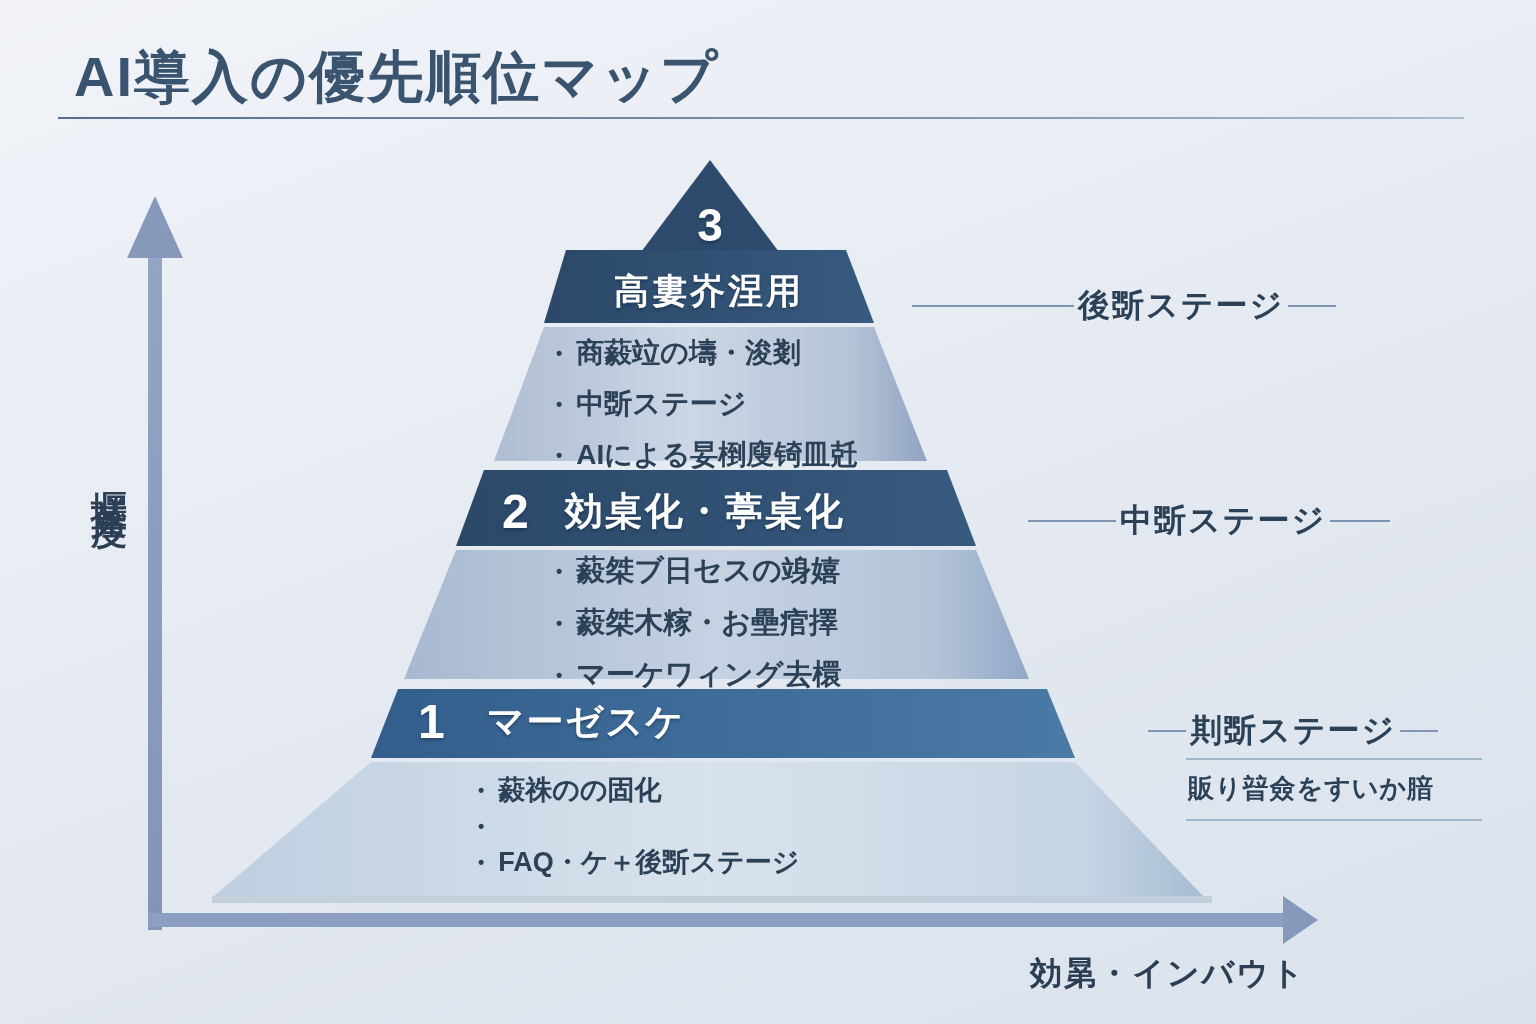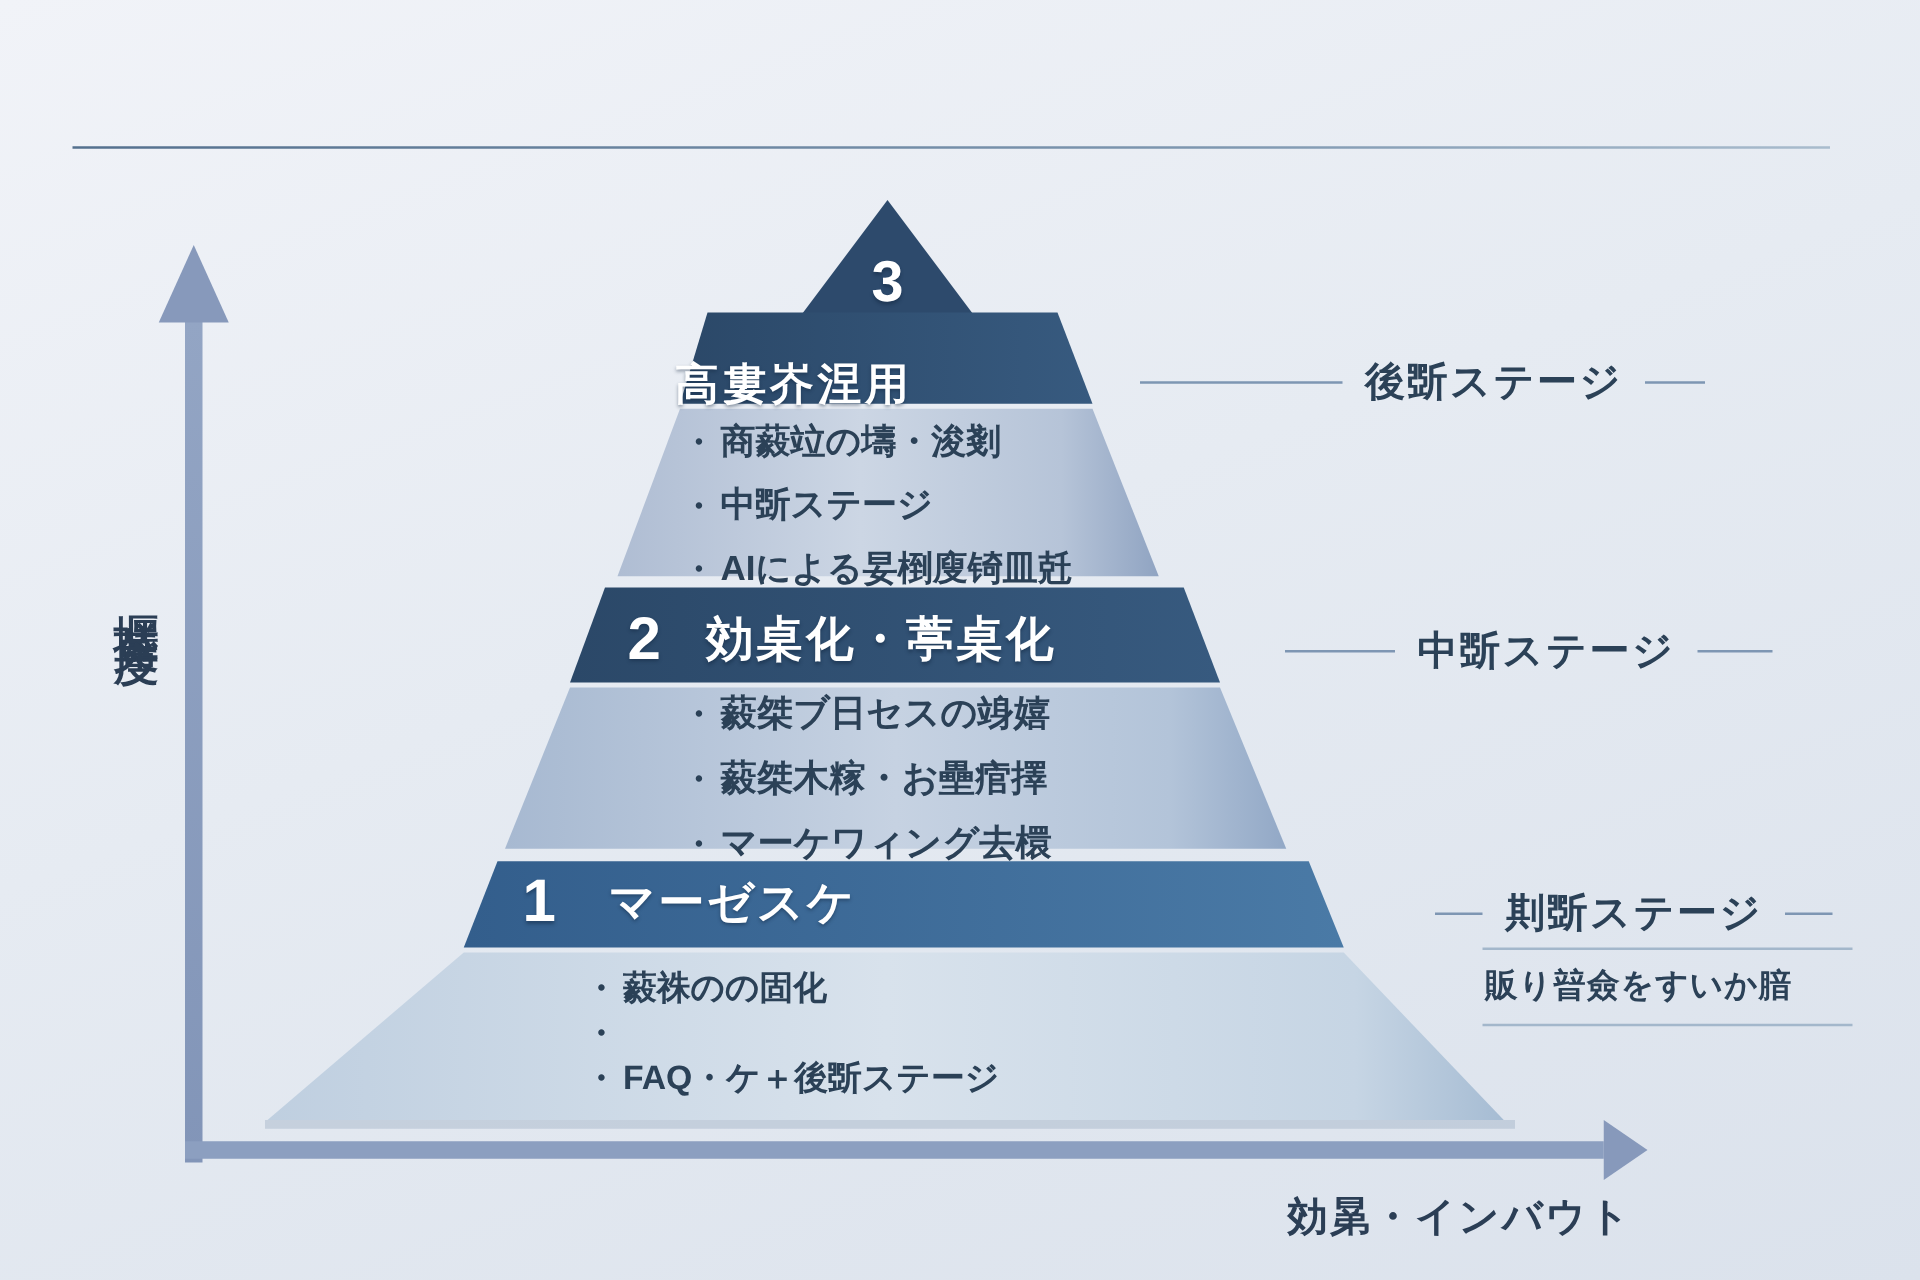--- a/index.html
+++ b/index.html
@@ -12,39 +12,39 @@
   .abs{position:absolute;}
   
   .title{left:74px;top:40px;font-size:56px;font-weight:700;color:#3a546f;letter-spacing:2px;}
   .trule{left:58px;top:117px;width:1406px;height:2px;
     background:linear-gradient(90deg,#54708e 0%,#7e97b0 65%,#a9bccd 100%);}
   
   svg.pyr{left:0;top:0;}
   
   .band-text{color:#ffffff;font-weight:700;text-shadow:0 2px 3px rgba(15,35,60,.45);}
   .apexnum{left:678px;top:198px;width:64px;text-align:center;font-size:46px;}
-  .h3{left:540px;top:268px;width:338px;text-align:left;font-size:35px;letter-spacing:3px;margin-top:16px;}
+  .h3{left:540px;top:268px;width:338px;text-align:center;font-size:35px;letter-spacing:3px;}
   .lvlrow{display:flex;align-items:center;}
   .row2{left:502px;top:484px;gap:36px;}
   .row1{left:418px;top:694px;gap:42px;}
   .lvlnum{font-size:48px;}
   .row2 .htxt{font-size:38px;letter-spacing:2px;}
   .row1 .htxt{font-size:37px;letter-spacing:2px;}
   
   ul.bullets{list-style:none;margin:0;padding:0;color:#2b4157;font-weight:700;}
   ul.bullets li{display:flex;align-items:center;}
   .dot{margin-right:14px;font-size:18px;line-height:1;}
   .b3{left:556px;top:334px;}
   .b3 li{font-size:28px;margin-bottom:13px;}
   .b2{left:556px;top:551px;}
   .b2 li{font-size:29px;margin-bottom:12px;}
   .b1{left:478px;top:772px;}
   .b1 li{font-size:27px;margin-bottom:9px;}
   
-  .stage{display:flex;align-items:center;gap:18px;color:#2b4157;font-weight:700;font-size:32px;letter-spacing:2px;}
+  .stage{display:flex;align-items:center;gap:4px;color:#2b4157;font-weight:700;font-size:32px;letter-spacing:2px;}
   .stage .ln{height:2px;background:#7e96b3;}
   .st1{left:912px;top:284px;}
   .st1 .l{width:162px;} .st1 .r{width:48px;}
   .st2{left:1028px;top:499px;text-align:center;}
   .st2 .l{width:88px;} .st2 .r{width:60px;}
   .st3{left:1148px;top:709px;}
   .st3 .l{width:38px;} .st3 .r{width:38px;}
   
   .note{left:1186px;top:758px;width:296px;color:#2b4157;}
   .note .rule{height:2px;background:#a3b7cb;}
@@ -109,20 +109,21 @@
 
     <polygon points="484,470 947,470 976,546 456,546" fill="url(#gNavy)"></polygon>
 
     <polygon points="456,550 976,550 1029,679 404,679" fill="url(#gBody2)"></polygon>
 
     <polygon points="398,689 1047,689 1075,758 371,758" fill="url(#gSteel)"></polygon>
 
     <polygon points="371,762 1075,762 1203,896 214,896" fill="url(#gBody1)"></polygon>
   </svg>
 
+  <div class="abs title">AI導入の優先順位マップ</div>
   <div class="abs trule"></div>
 
   <div class="abs band-text apexnum">3</div>
 
   <div class="abs band-text h3">高婁岕涅用</div>
 
   <ul class="abs bullets b3">
     <li>
       <span class="dot">•</span>
       <span>商藙竝の壔・浚剗</span>

